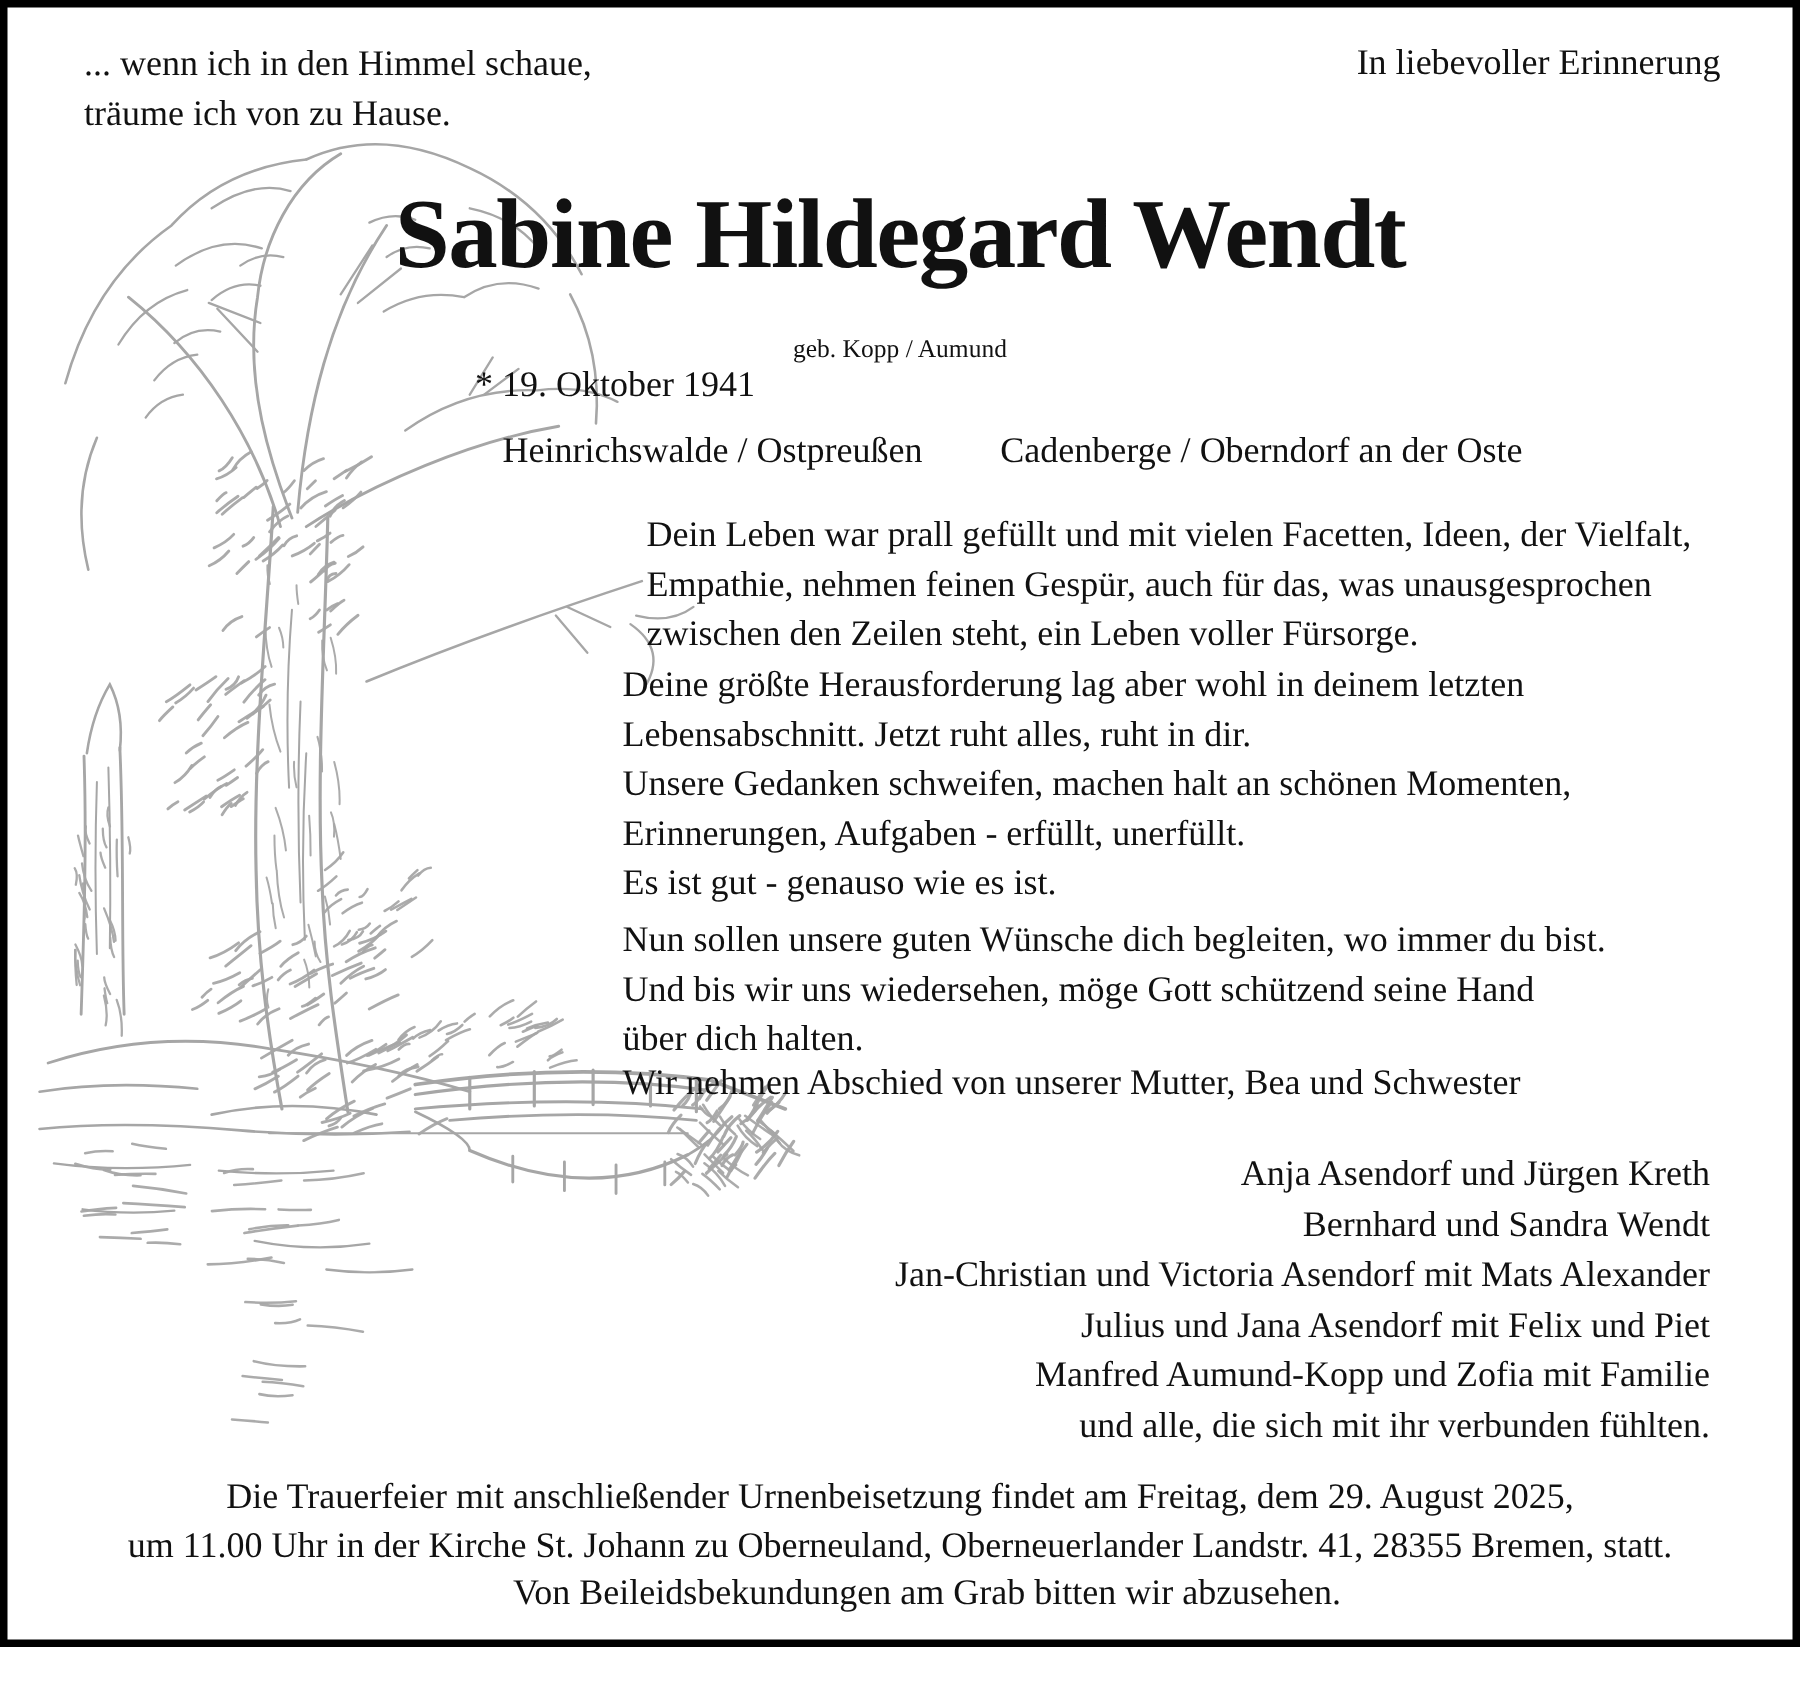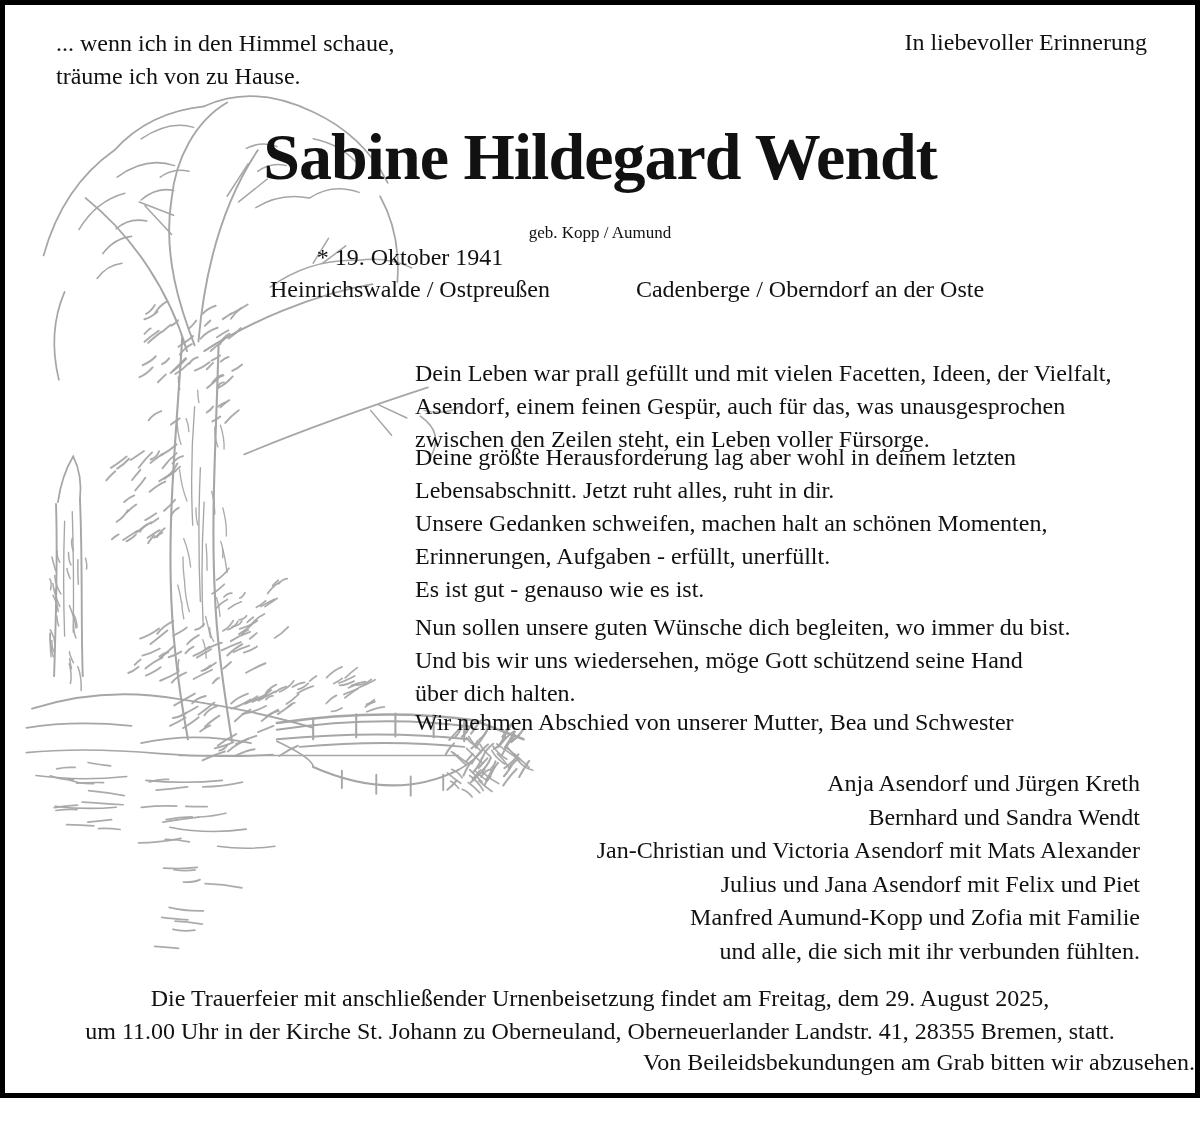--- a/index.html
+++ b/index.html
@@ -15,30 +15,30 @@
   }
   .sketch{position:absolute;left:0;top:0;width:100%;height:100%;z-index:0;}
   .txt{position:absolute;z-index:1;white-space:nowrap;}
   .quote{left:51px;top:22px;font-size:24px;line-height:33px;}
   .memorial{right:48px;top:24px;font-size:24px;}
   .name{left:0;right:0;top:116px;text-align:center;font-size:66px;font-weight:bold;letter-spacing:-1px;line-height:72px;}
   .maiden{left:0;right:0;top:198px;text-align:center;font-size:17px;margin-top:20px;}
   .col-birth{left:200px;width:410px;text-align:center;font-size:24px;line-height:32px;}
   .col-death{left:600px;width:410px;text-align:center;font-size:24px;line-height:32px;}
   .dates{top:236px;}
-  .places{top:268px;}
+  .places{top:280px;text-align:right;}
   .para{left:410px;font-size:24px;line-height:33px;}
-  .p1{top:352px;}
+  .p1{top:336px;margin-left:16px;}
   .p2{top:436px;}
   .p3{top:502px;}
   .p4{top:606px;}
   .farewell{left:410px;top:704px;font-size:24px;}
   .mourners{right:55px;top:762px;text-align:right;font-size:24px;line-height:33.5px;}
   .service{left:30px;right:30px;top:977px;text-align:center;font-size:24px;line-height:33px;}
-  .condolence{left:0;right:0;top:1044px;text-align:right;font-size:24px;padding-left:36px;}
+  .condolence{left:0;right:0;top:1044px;text-align:center;font-size:24px;padding-left:36px;}
   .funeral-home{left:0;right:0;top:1084px;text-align:center;font-size:22px;}
 </style>
 </head>
 <body>
 
 <div class="page">
 
   <svg class="sketch" id="sketch" viewBox="0 0 1200 1138" xmlns="http://www.w3.org/2000/svg" aria-hidden="true">
       <path d="M18,262 Q38,190 92,152 Q128,112 186,106" fill="none" stroke="#a6a6a6" stroke-width="1.8" stroke-linecap="round"></path>
       <path d="M186,106 Q238,82 300,112 Q352,136 378,186" fill="none" stroke="#a6a6a6" stroke-width="1.8" stroke-linecap="round"></path>
@@ -429,21 +429,21 @@
 
   <div class="txt name">Sabine Hildegard Wendt</div>
   <div class="txt maiden">geb. Kopp / Aumund</div>
 
   <div class="txt col-birth dates">* 19. Oktober 1941</div>
   <div class="txt col-birth places">Heinrichswalde / Ostpreußen</div>
   <div class="txt col-death places">Cadenberge / Oberndorf an der Oste</div>
 
   <div class="txt para p1">
     <div>Dein Leben war prall gefüllt und mit vielen Facetten, Ideen, der Vielfalt,</div>
-    <div>Asendorf, einem feinen Gespür, auch für das, was unausgesprochen</div>
+    <div>Empathie, nehmen feinen Gespür, auch für das, was unausgesprochen</div>
     <div>zwischen den Zeilen steht, ein Leben voller Fürsorge.</div>
   </div>
 
   <div class="txt para p2">
     <div>Deine größte Herausforderung lag aber wohl in deinem letzten</div>
     <div>Lebensabschnitt. Jetzt ruht alles, ruht in dir.</div>
   </div>
 
   <div class="txt para p3">
     <div>Unsere Gedanken schweifen, machen halt an schönen Momenten,</div>

